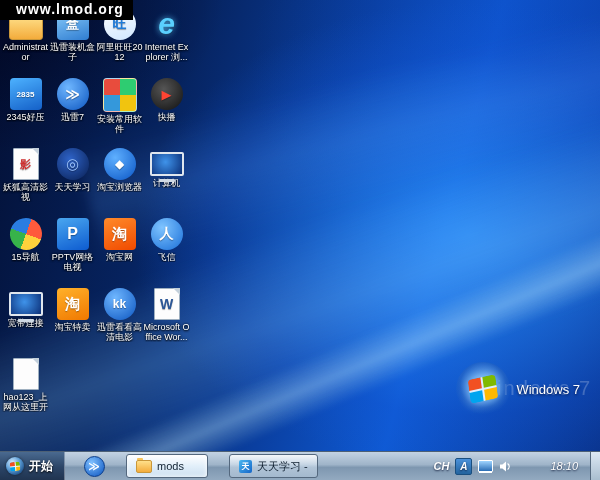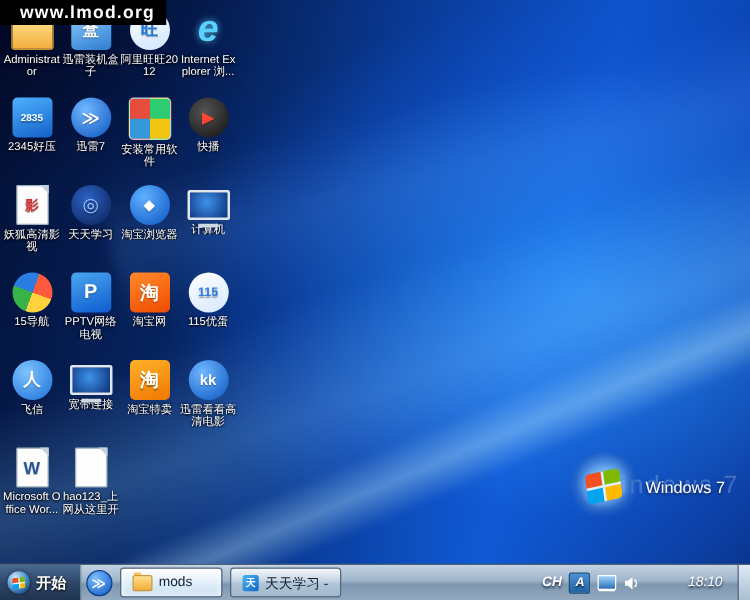--- a/index.html
+++ b/index.html
@@ -56,21 +56,21 @@
   .flag{width:28px;height:24px;border-radius:4px;transform:rotate(-8deg) skewY(-4deg);
       background:
         linear-gradient(#dfeeff,#dfeeff) 50% 0/2px 100% no-repeat,
         linear-gradient(#dfeeff,#dfeeff) 0 50%/100% 2px no-repeat,
         conic-gradient(#7fba00 0 25%,#ffb900 0 50%,#00a4ef 0 75%,#f25022 0);
       background-color:#00a4ef;box-shadow:0 0 12px rgba(150,210,255,.9);}
   .w7text{color:#fff;font-size:13px;text-shadow:0 1px 3px rgba(0,10,40,.9);}
 
   .taskbar{position:absolute;left:0;right:0;bottom:0;height:28px;z-index:30;display:flex;
       align-items:stretch;border-top:1px solid #4d6075;
-      background:linear-gradient(180deg,#c3d3e3 0%,#9fb4c9 45%,#7e97b0 55%,#93aac0 100%);}
+      background:linear-gradient(180deg,#c3d3e3 0%,#9fb4c9 45%,#7e97b0 55%,#93aac0 100%);gap:15px;}
   .start{display:flex;align-items:center;gap:5px;padding:0 11px 0 6px;cursor:pointer;
       background:linear-gradient(180deg,#4a6a90 0%,#2b4466 55%,#203450 100%);
       border-right:1px solid rgba(255,255,255,.35);color:#fff;font-weight:bold;font-size:12px;
       text-shadow:0 1px 2px #000;}
   .orb-s{width:18px;height:18px;border-radius:50%;display:flex;align-items:center;justify-content:center;
       background:radial-gradient(circle at 35% 30%,#d5ecff,#5a9bd4 45%,#1d4e85 80%);
       box-shadow:0 0 3px rgba(0,0,0,.5);}
   .flag-s{width:10px;height:9px;border-radius:2px;transform:rotate(-6deg);
       background:
         linear-gradient(#eef6ff,#eef6ff) 50% 0/1px 100% no-repeat,
@@ -171,24 +171,20 @@
       </div>
       <div class="dicon">
         <div class="ic t-square" style="background: linear-gradient(160deg, rgb(74, 167, 240), rgb(13, 91, 208)); color: rgb(255, 255, 255); font-size: 16px;">P</div>
         <div class="lbl">PPTV网络电视</div>
       </div>
       <div class="dicon">
         <div class="ic t-square" style="background: linear-gradient(160deg, rgb(255, 138, 42), rgb(240, 74, 0)); color: rgb(255, 255, 255); font-size: 15px;">淘</div>
         <div class="lbl">淘宝网</div>
       </div>
       <div class="dicon">
-        <div class="ic t-circle" style="background: linear-gradient(160deg, rgb(255, 255, 255), rgb(213, 232, 255)); color: rgb(42, 125, 225); font-size: 10px;">115</div>
-        <div class="lbl">115优蛋</div>
-      </div>
-      <div class="dicon">
         <div class="ic t-circle" style="background: radial-gradient(circle at 35% 30%, rgb(127, 196, 255), rgb(26, 111, 216)); color: rgb(255, 255, 255); font-size: 14px;">人</div>
         <div class="lbl">飞信</div>
       </div>
       <div class="dicon">
         <div class="ic t-monitor"></div>
         <div class="lbl">宽带连接</div>
       </div>
       <div class="dicon">
         <div class="ic t-square" style="background: linear-gradient(160deg, rgb(255, 177, 42), rgb(240, 120, 0)); color: rgb(255, 255, 255); font-size: 15px;">淘</div>
         <div class="lbl">淘宝特卖</div>

